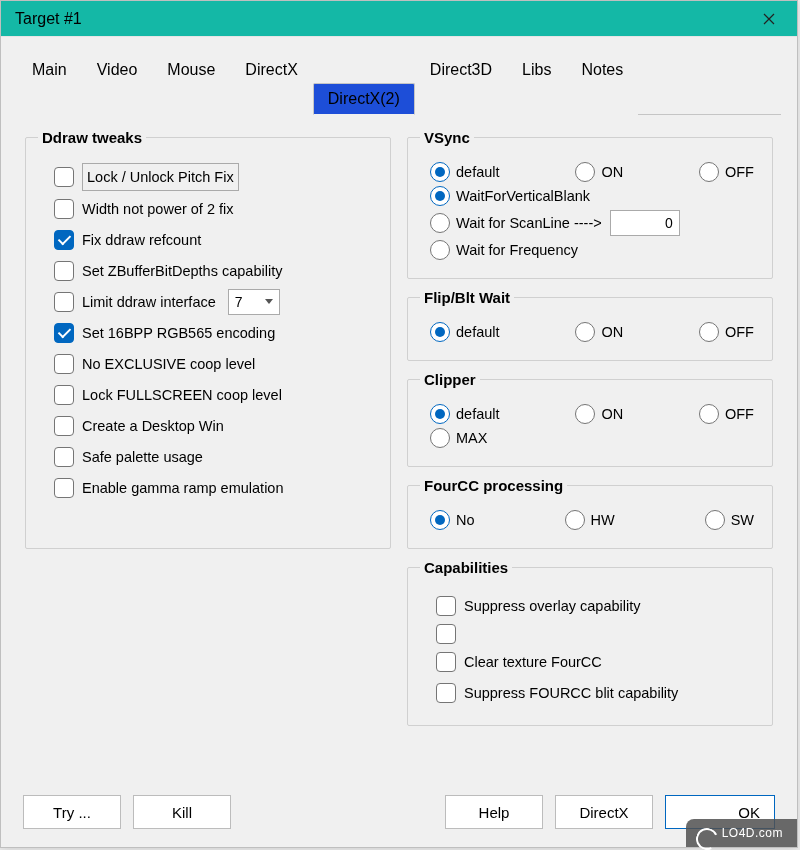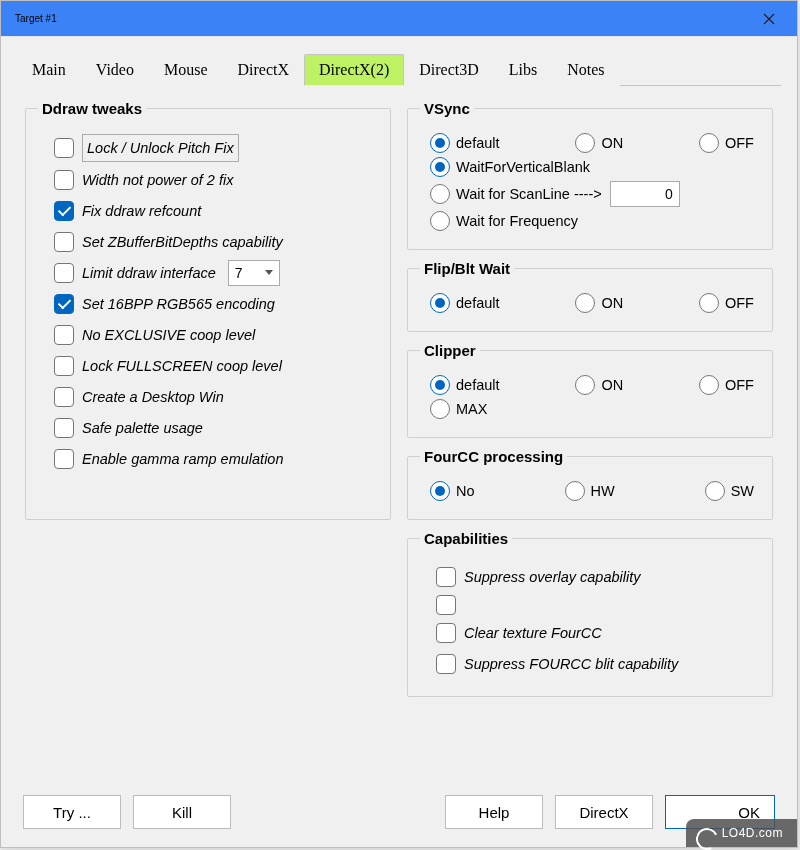--- a/index.html
+++ b/index.html
@@ -18,58 +18,58 @@
       height: 848px;
       border: 1px solid #bfbfbf;
       box-shadow: 0 2px 10px rgba(0,0,0,0.15);
       position: relative;
     }
     .titlebar {
       display: flex;
       justify-content: space-between;
       align-items: center;
       height: 36px;
-      background: #3b82f6;
+      background: #14b8a6;
       border-bottom: 1px solid #e5e5e5;
       padding: 0 10px 0 14px;
-      font-size: 10px;
+      font-size: 16px;
     }
     .close-btn {
       width: 36px;
       height: 28px;
       display: flex;
       align-items: center;
       justify-content: center;
       font-size: 16px;
       cursor: pointer;
     }
     .content {
       background: #f0f0f0;
       padding: 16px;
     }
     .tabs {
       display: flex;
       border-bottom: 1px solid #c5c5c5;
       font-size: 16px;
-      font-family: Liberation Serif, serif;
     }
     .tab {
       padding: 6px 14px;
       background: #f0f0f0;
       border: 1px solid transparent;
       border-bottom: none;
       cursor: pointer;
       position: relative;
       top: 1px;
     }
     .tab.active {
-      background: #bef264;
+      background: #1d4ed8;
       border: 1px solid #c5c5c5;
       border-bottom: 1px solid #f0f0f0;
       border-radius: 2px 2px 0 0;
+      margin-top: 29px;
     }
     .tab-body {
       padding: 14px 8px 8px 8px;
       display: flex;
       gap: 16px;
     }
     .column { flex: 1; }
     fieldset {
       border: 1px solid #d0d0d0;
       border-radius: 2px;
@@ -108,21 +108,21 @@
       border-color: #0067c0;
     }
     .check.checked::after {
       content: "";
       width: 5px;
       height: 10px;
       border: solid #fff;
       border-width: 0 2px 2px 0;
       transform: rotate(45deg) translate(-1px,-1px);
     }
-    .checkbox-row label { cursor: pointer; font-style: italic; }
+    .checkbox-row label { cursor: pointer; }
     .boxed-label {
       border: 1px solid #aaa;
       padding: 0 4px;
     }
     .select-inline {
       width: 52px;
       height: 26px;
       border: 1px solid #aaa;
       background: #fff;
       font-size: 14px;

